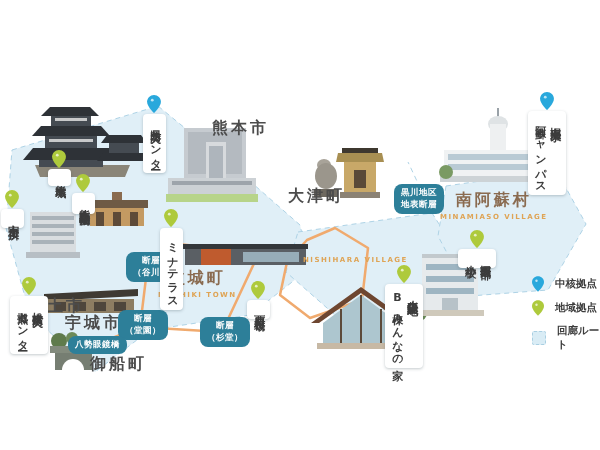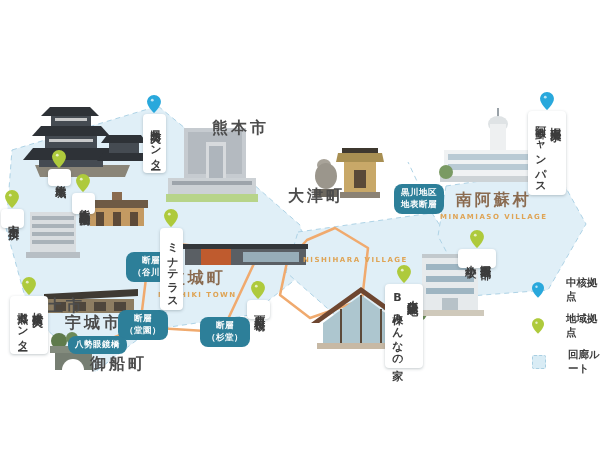--- a/index.html
+++ b/index.html
@@ -22,21 +22,21 @@
           letter-spacing:1px;line-height:1.35;}
   .badge{position:absolute;background:var(--badge_bg,#2d7f99);color:#fff;border-radius:8px;
          padding:3px 7px;font-size:8.5px;font-weight:bold;text-align:center;
          white-space:pre-line;line-height:1.4;letter-spacing:.5px;z-index:3;}
   .area-label{position:absolute;z-index:2;text-align:center;}
   .area-jp{display:block;font-size:16px;font-weight:bold;letter-spacing:3px;color:#4c4c4c;}
   .brown .area-jp{color:var(--area_jp_brown,#8a6b50);}
   .area-en{display:block;font-size:7px;font-weight:bold;letter-spacing:1.5px;
            color:var(--area_en,#dfa455);margin-top:2px;}
   .legend{position:absolute;left:532px;top:276px;z-index:4;}
-  .legend-row{display:flex;align-items:center;gap:22px;margin-bottom:8px;
+  .legend-row{display:flex;align-items:center;gap:11px;margin-bottom:8px;
               font-size:10.5px;font-weight:bold;color:#3c3c3c;}
   .legend .pin{line-height:0;}
   .route-swatch{width:12px;height:12px;background:#d9ecf5;
                 border:1.5px dashed #a9cfe2;border-radius:2px;flex:0 0 auto;}
 </style>
 </head>
 <body>
 
 <div class="stage">
 

